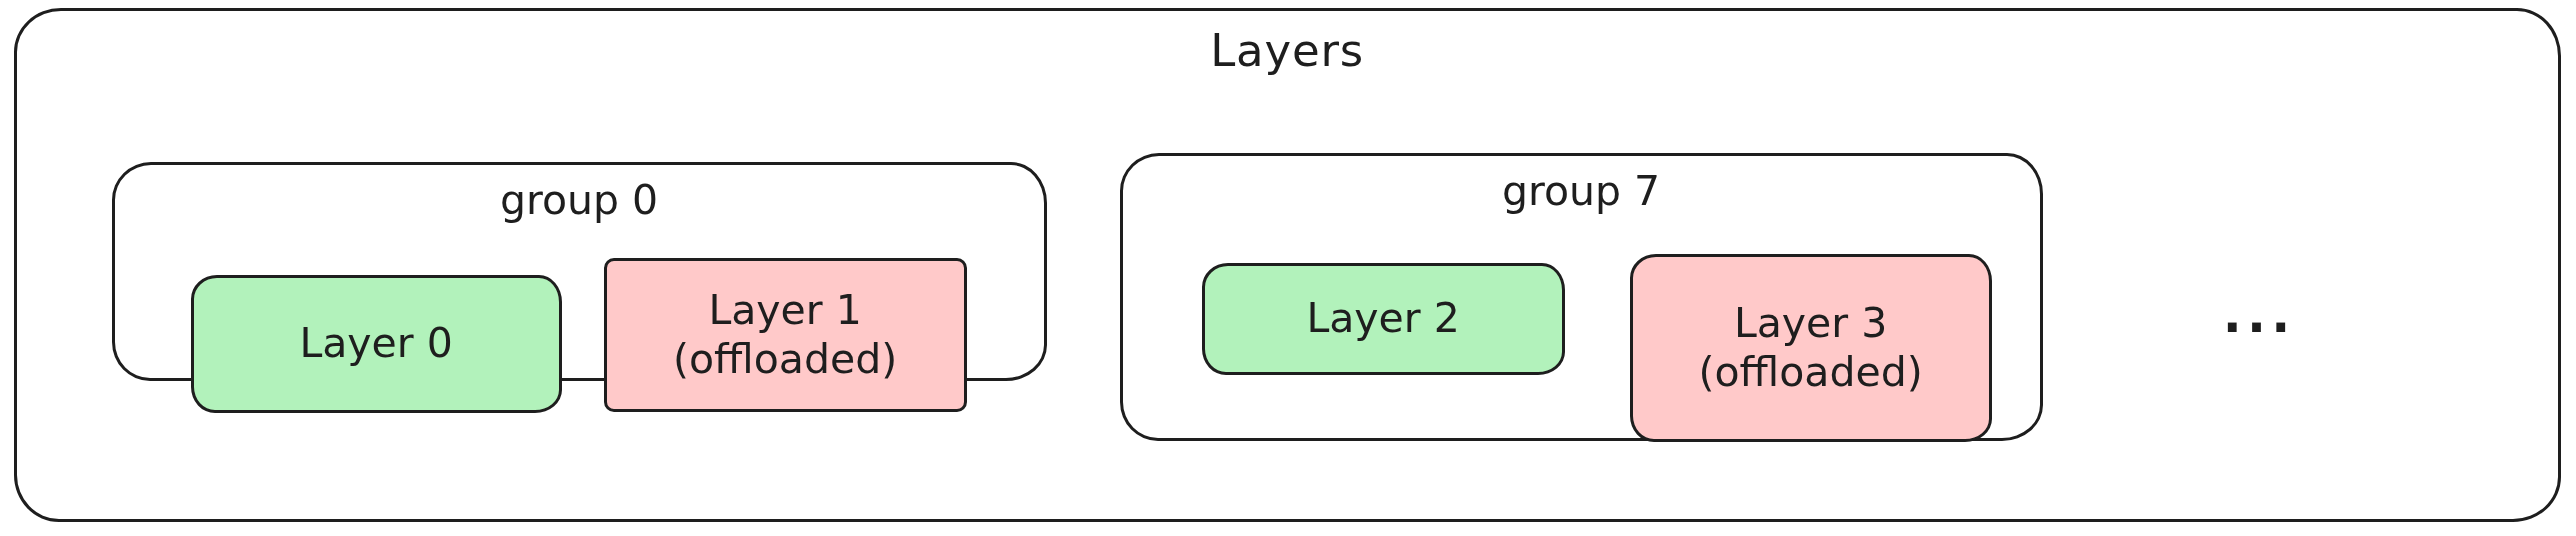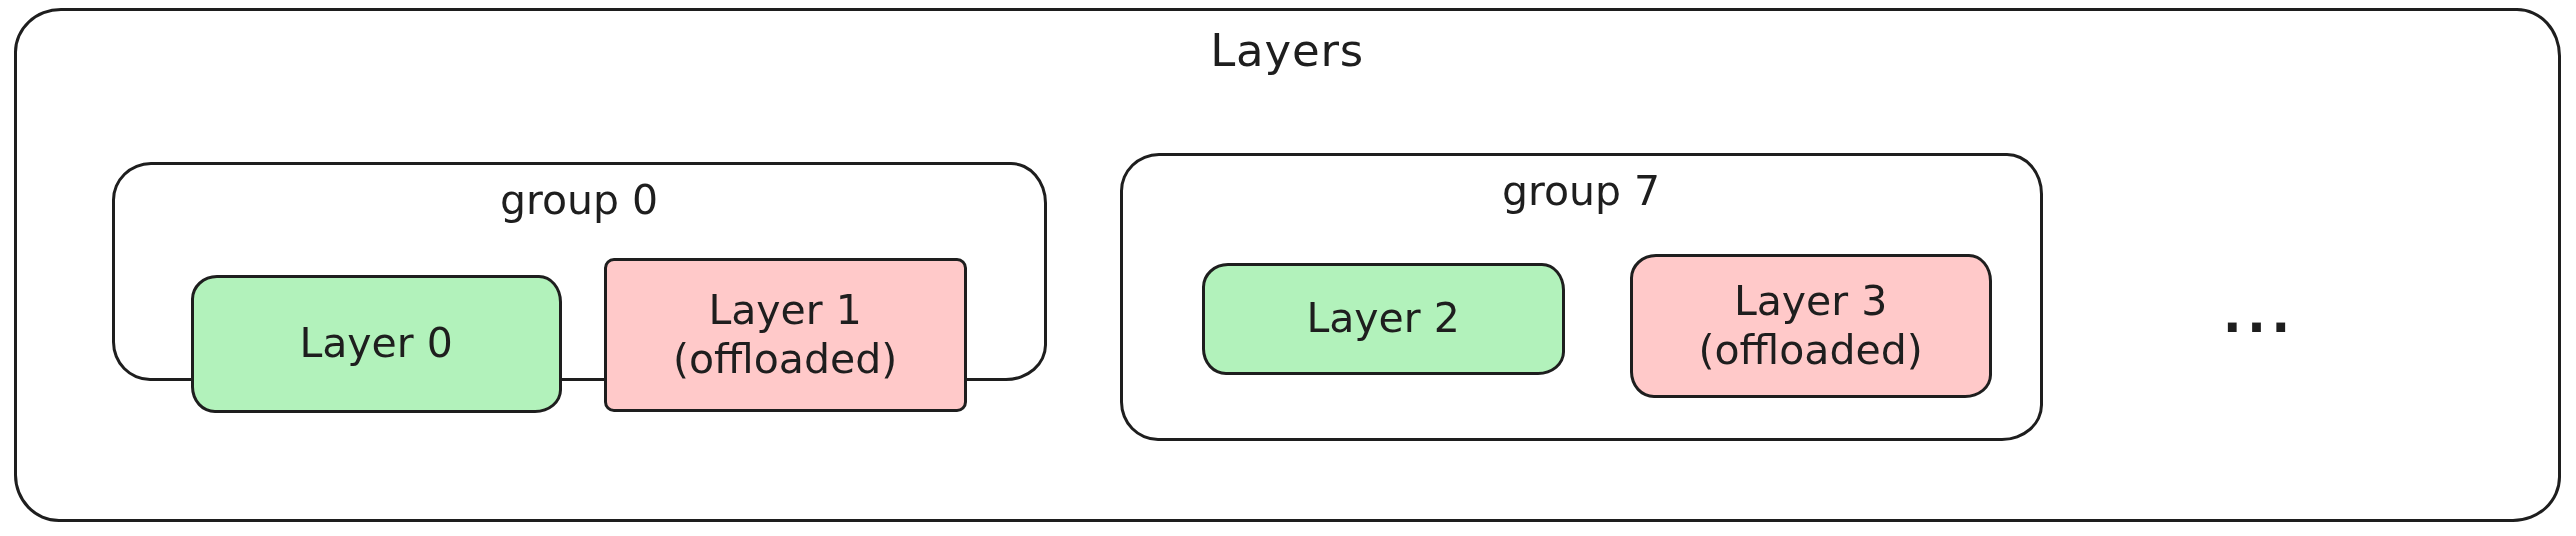--- a/index.html
+++ b/index.html
@@ -68,21 +68,21 @@
     text-align: center;
     font-size: 41px;
     line-height: 1.18;
     color: var(--stroke);
   }
   .layer-box.active { background: var(--active-fill); }
   .layer-box.offloaded { background: var(--offloaded-fill); }
   .g0 .layer-box.active    { left: 76px; top: 110px; width: 371px; height: 138px; justify-content: center; }
   .g0 .layer-box.offloaded { left: 489px; top: 93px; width: 363px; height: 154px; border-radius: 10px; }
   .g1 .layer-box.active    { left: 79px; top: 107px; width: 363px; height: 112px; }
-  .g1 .layer-box.offloaded { left: 507px; top: 98px; width: 362px; height: 144px; }
+  .g1 .layer-box.offloaded { left: 507px; top: 98px; width: 362px; height: 188px; }
   .layer-label, .layer-sublabel { display: block; }
   .layer-sublabel:empty { display: none; }
   .ellipsis {
     position: absolute;
     left: 2178px; top: 278px;
     width: 129px; height: 68px;
     font-size: 50px;
     font-weight: 700;
     letter-spacing: 5.3px;
     line-height: 53px;

